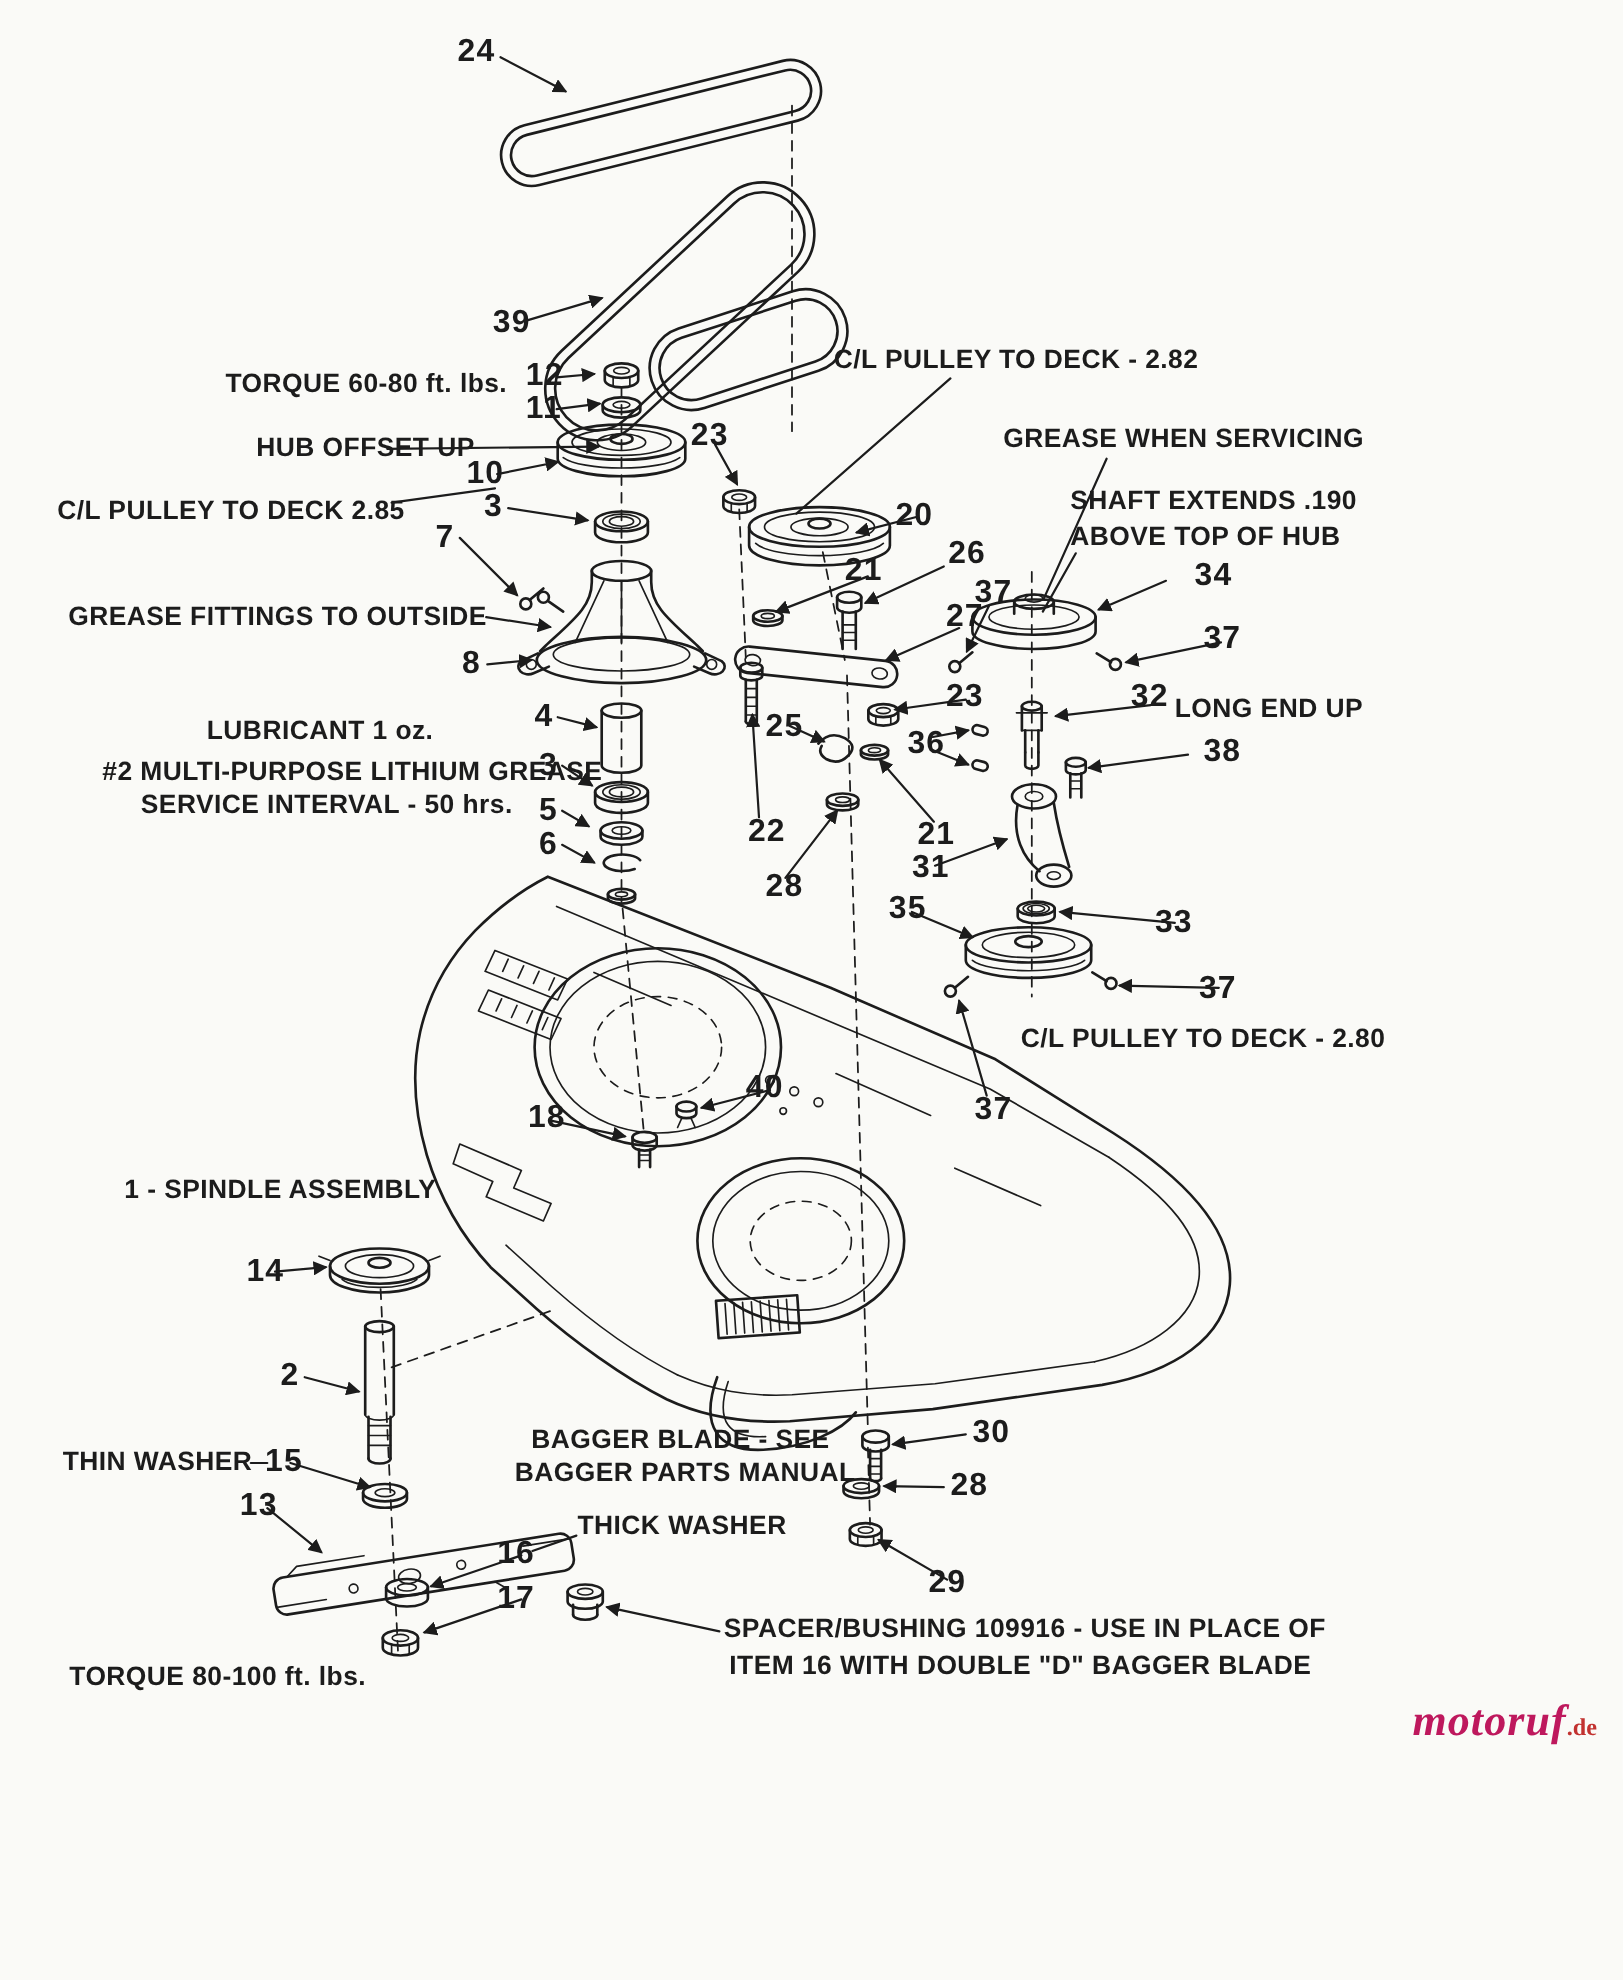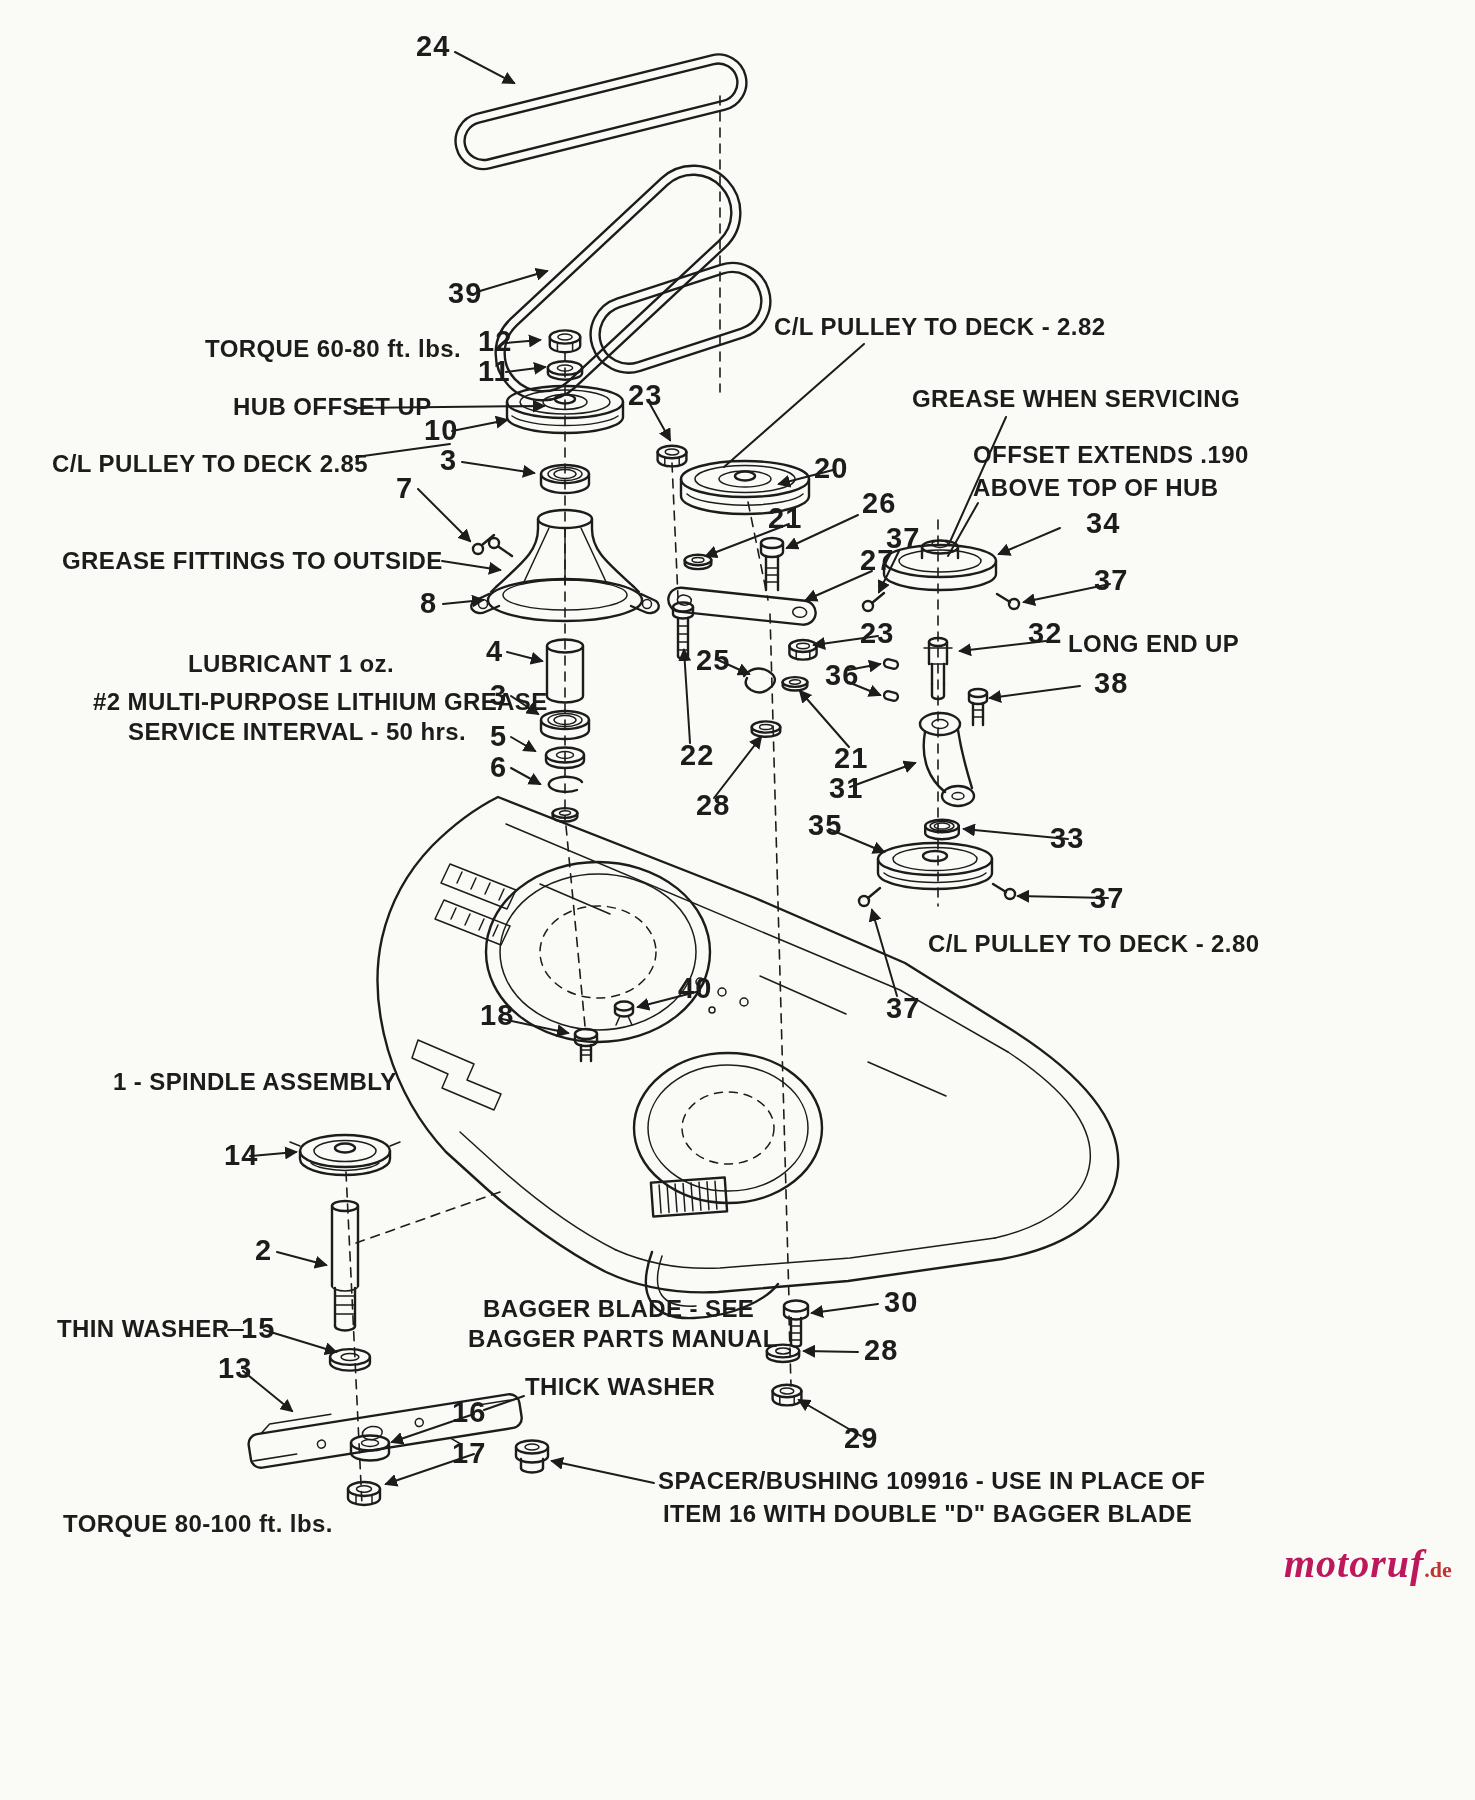--- a/index.html
+++ b/index.html
@@ -426,23 +426,23 @@
       <div class="part-num" style="left: 452px; top: 1414px;">16</div>
       <div class="part-num" style="left: 452px; top: 1455px;">17</div>
       <div class="part-num" style="left: 844px; top: 1440px;">29</div>
       <div class="note" style="left: 205px; top: 350px;">TORQUE 60-80 ft. lbs.</div>
       <div class="note" style="left: 197px; top: 408px; margin-left: 36px;">HUB OFFSET UP</div>
       <div class="note" style="left: 52px; top: 465px;">C/L PULLEY TO DECK 2.85</div>
       <div class="note" style="left: 62px; top: 562px;">GREASE FITTINGS TO OUTSIDE</div>
       <div class="note" style="left: 188px; top: 665px;">LUBRICANT 1 oz.</div>
       <div class="note" style="left: 93px; top: 703px;">#2 MULTI-PURPOSE LITHIUM GREASE</div>
       <div class="note" style="left: 128px; top: 733px;">SERVICE INTERVAL - 50 hrs.</div>
-      <div class="note" style="left: 758px; top: 328px; margin-left: 16px;">C/L PULLEY TO DECK - 2.82</div>
+      <div class="note" style="left: 758px; top: 328px;">C/L PULLEY TO DECK - 2.82</div>
       <div class="note" style="left: 912px; top: 400px;">GREASE WHEN SERVICING</div>
-      <div class="note" style="left: 973px; top: 456px;">OFFSET EXTENDS .190</div>
+      <div class="note" style="left: 973px; top: 456px;">SHAFT EXTENDS .190</div>
       <div class="note" style="left: 973px; top: 489px;">ABOVE TOP OF HUB</div>
       <div class="note" style="left: 1068px; top: 645px;">LONG END UP</div>
       <div class="note" style="left: 928px; top: 945px;">C/L PULLEY TO DECK - 2.80</div>
       <div class="note" style="left: 113px; top: 1083px;">1 - SPINDLE ASSEMBLY</div>
       <div class="note" style="left: 57px; top: 1330px;">THIN WASHER</div>
       <div class="note" style="left: 483px; top: 1310px;">BAGGER BLADE - SEE</div>
       <div class="note" style="left: 468px; top: 1340px;">BAGGER PARTS MANUAL</div>
       <div class="note" style="left: 525px; top: 1388px;">THICK WASHER</div>
       <div class="note" style="left: 63px; top: 1525px;">TORQUE 80-100 ft. lbs.</div>
       <div class="note" style="left: 658px; top: 1482px;">SPACER/BUSHING 109916 - USE IN PLACE OF</div>

